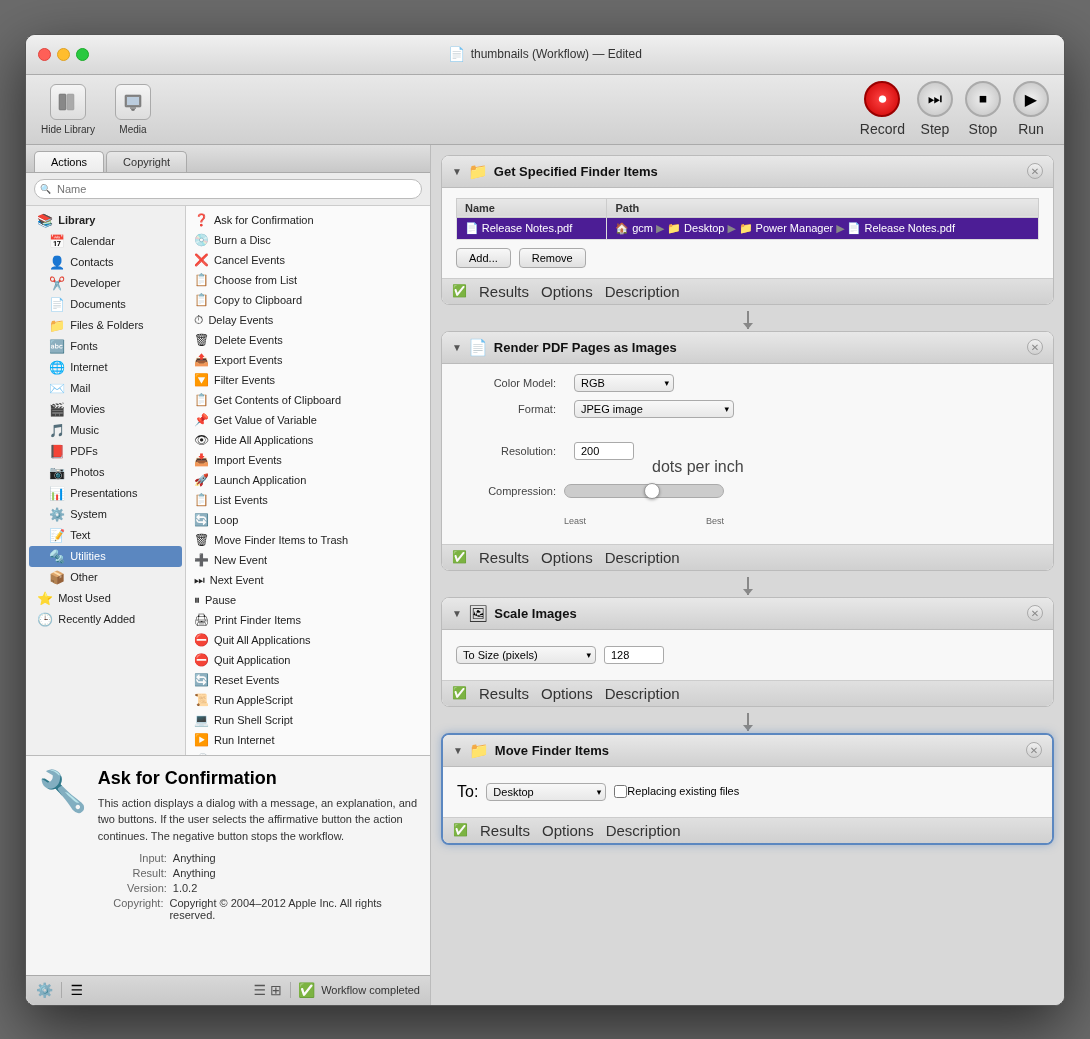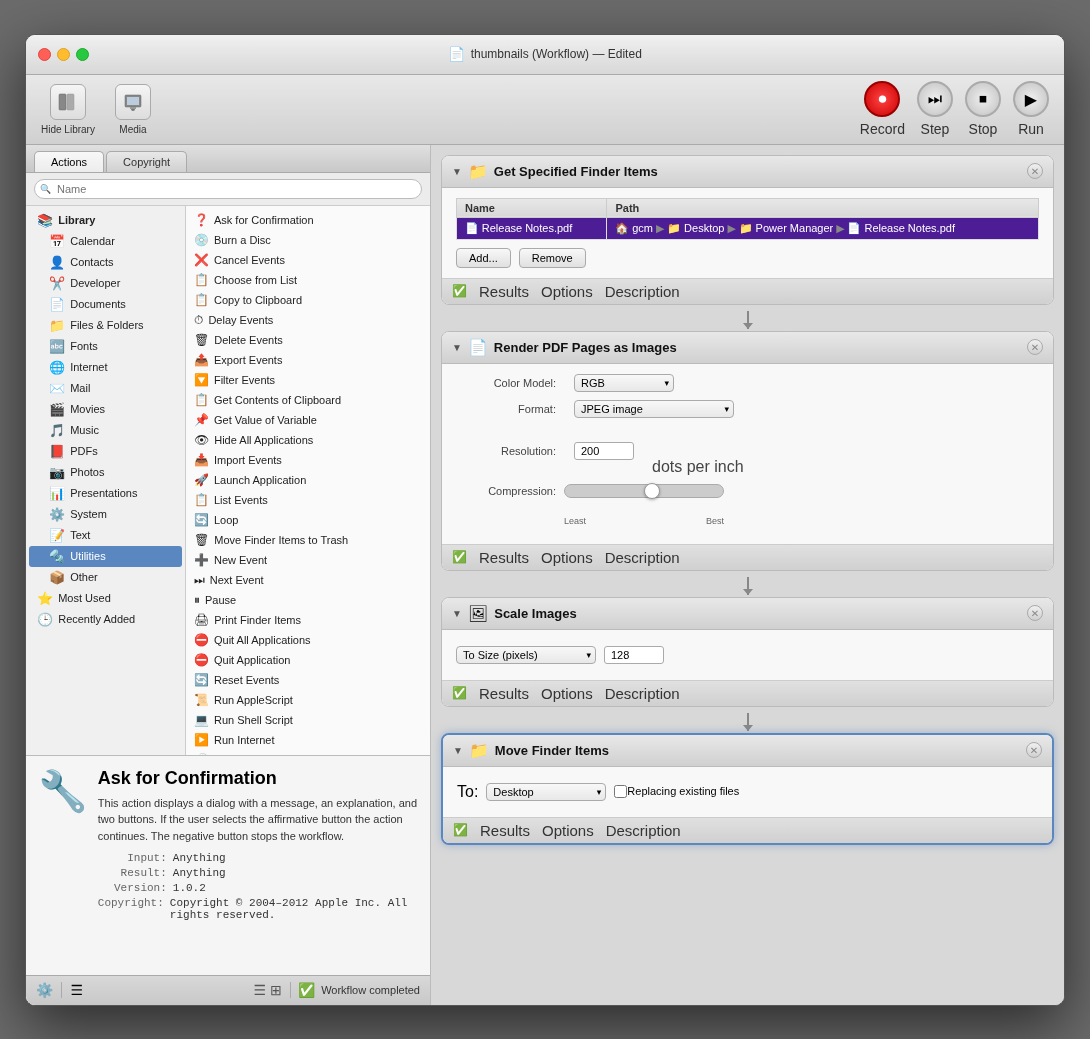--- a/index.html
+++ b/index.html
@@ -191,21 +191,21 @@
       background: #f5f5f5;
       border-top: 1px solid #bbb;
       padding: 12px;
       display: flex;
       gap: 10px;
     }
     .preview-icon { font-size: 40px; flex-shrink: 0; }
     .preview-content { flex: 1; }
     .preview-title { font-size: 18px; font-weight: bold; margin-bottom: 6px; }
     .preview-desc { font-size: 11px; color: #333; line-height: 1.5; margin-bottom: 8px; }
-    .preview-meta { font-size: 11px; font-family: Liberation Mono, monospace; }
+    .preview-meta { font-size: 11px; }
     .preview-meta-row { display: flex; margin-bottom: 3px; }
     .preview-meta-label { width: 75px; text-align: right; color: #666; font-weight: 500; padding-right: 6px; }
     .preview-meta-value { color: #333; }
 
     
     .status-bar {
       height: 30px;
       background: linear-gradient(to bottom, #d8d8d8, #c8c8c8);
       border-top: 1px solid #aaa;
       display: flex;

